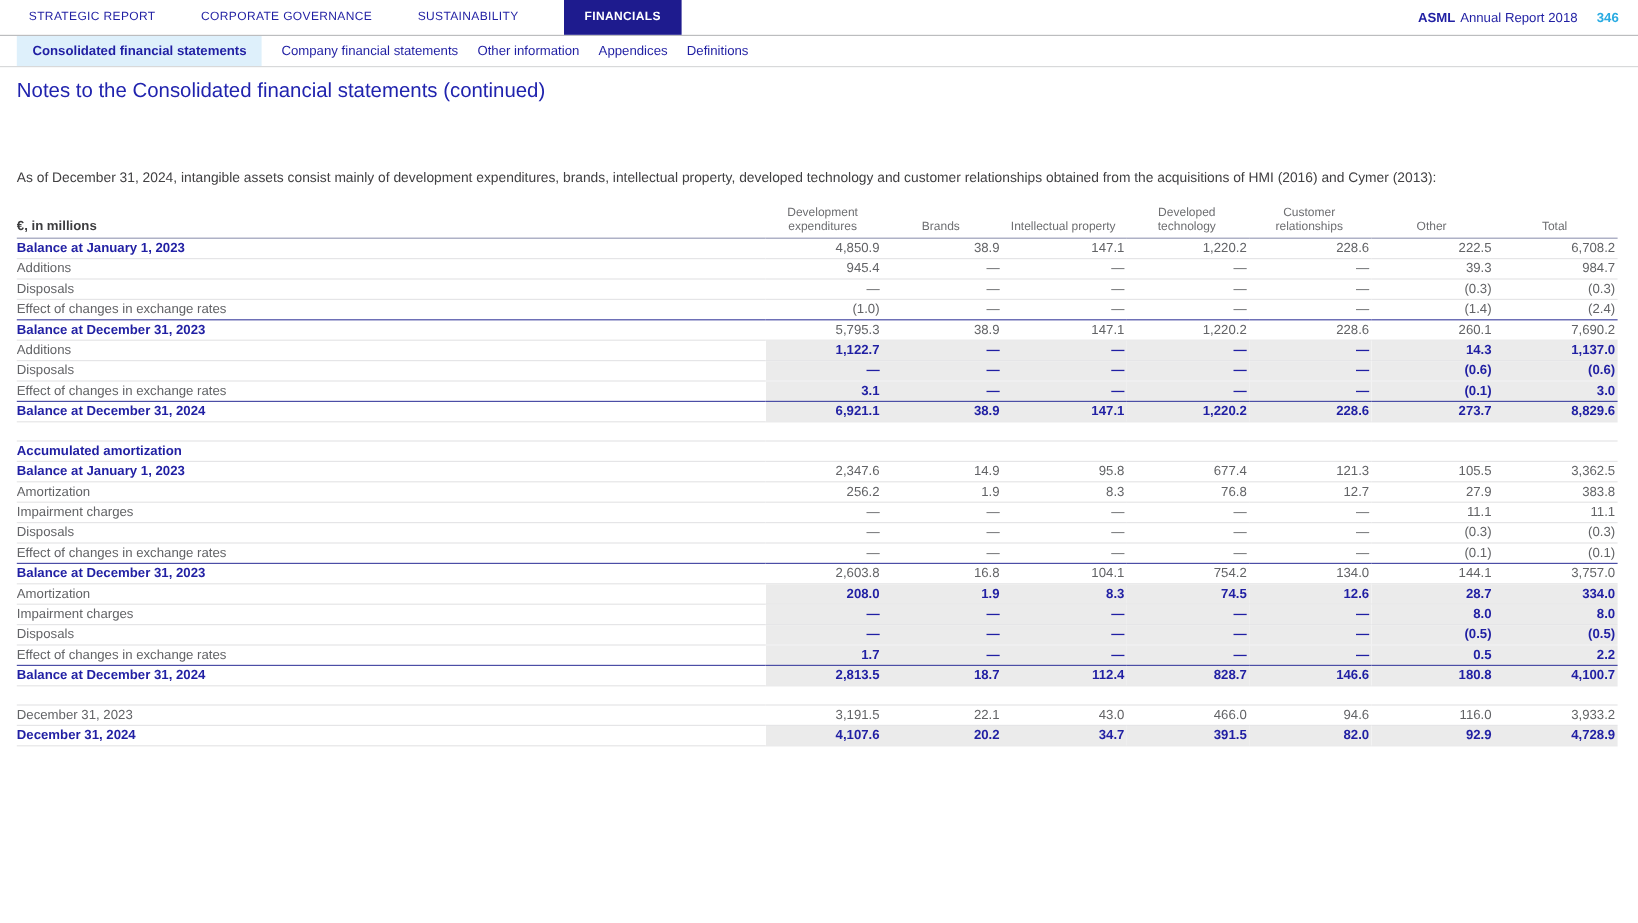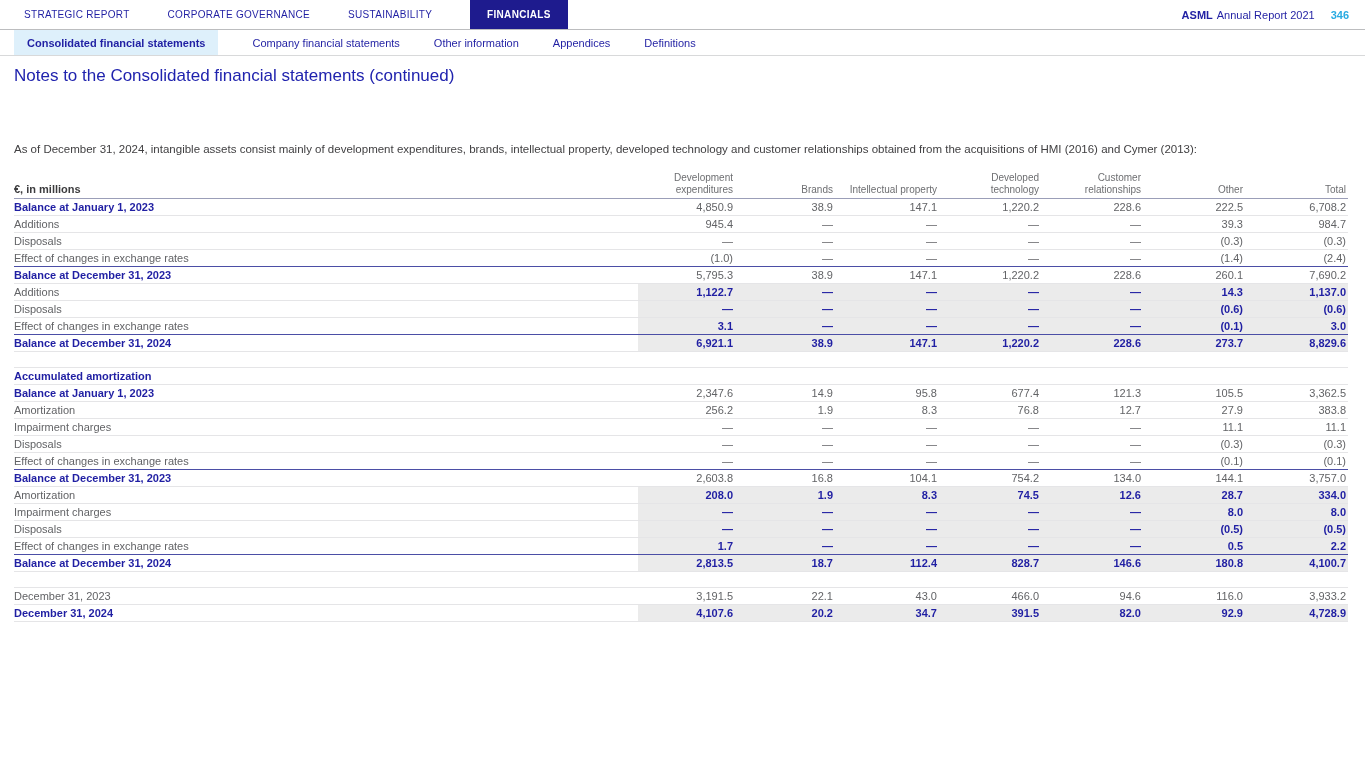--- a/index.html
+++ b/index.html
@@ -23,32 +23,32 @@
   .topnav .nav-item{display:flex;align-items:center;margin-right:38px;font-size:10px;
     letter-spacing:.3px;color:var(--navy);cursor:pointer;font-weight:500;}
   .topnav .nav-item.active{background:var(--navy-bg);color:#fff;font-weight:700;padding:0 17px;margin-right:0;}
   .topnav .spacer{flex:1;}
   .brand{display:flex;align-items:center;margin-right:16px;font-size:11px;color:var(--navy);}
   .brand .b-name{font-weight:700;margin-right:4px;margin-left:40px;}
   .brand .b-page{color:var(--cyan);font-weight:700;margin-left:16px;}
   
   .subnav{height:26px;display:flex;align-items:stretch;border-bottom:1px solid #d8d9da;padding-left:14px;}
   .subnav .sub-item{display:flex;align-items:center;font-size:11px;color:var(--navy);
-    margin-left:34px;cursor:pointer;}
+    margin-left:16px;cursor:pointer;}
   .subnav .sub-item.active{background:var(--subnav-active);font-weight:700;padding:0 13px;margin-left:0;}
   
   .content{padding:0 17px 0 14px;}
   .page-title{margin-top:10px;font-size:17px;font-weight:400;color:#2023ae;}
   .intro{margin-top:57px;font-size:11.5px;color:var(--body-text);}
   
   table{border-collapse:collapse;width:100%;table-layout:fixed;font-size:11px;margin-top:15px;}
   th,td{padding:0;white-space:nowrap;overflow:hidden;}
   thead tr{border-bottom:1px solid var(--hdr-line);}
   th.unit{text-align:left;vertical-align:bottom;font-size:11px;font-weight:700;color:#3c3c3e;padding-bottom:3px;}
-  th.col{text-align:right;vertical-align:bottom;font-size:10px;font-weight:400;color:var(--hdr-gray);
+  th.col{text-align:center;vertical-align:bottom;font-size:10px;font-weight:400;color:var(--hdr-gray);
     line-height:11.5px;padding:2px 2px 3px 0;}
   tbody td{height:16px;line-height:16px;}
   td.lbl{text-align:left;color:var(--gray);}
   td.num{text-align:right;padding-right:2px;color:var(--gray);}
   tbody tr{border-top:1px solid var(--line);}
   tbody tr:first-child{border-top:0;}
   tbody tr.topline{border-top:1px solid var(--topline);}
   tbody tr:last-child{border-bottom:1px solid var(--line);}
   tr.bold td.lbl{color:var(--navy);font-weight:700;}
   tr.hl td.num{background:var(--hl-bg);color:var(--navy);font-weight:700;}
@@ -58,21 +58,21 @@
 <body>
 
 <div class="topnav">
   <div class="nav-item">STRATEGIC REPORT</div>
   <div class="nav-item">CORPORATE GOVERNANCE</div>
   <div class="nav-item">SUSTAINABILITY</div>
   <div class="nav-item active">FINANCIALS</div>
   <div class="spacer"></div>
   <div class="brand">
     <span class="b-name">ASML</span>
-    <span class="b-report">Annual Report 2021</span>
+    <span class="b-report">Annual Report 2018</span>
     <span class="b-page">346</span>
   </div>
 </div>
 
 <div class="subnav">
   <div class="sub-item active">Consolidated financial statements</div>
   <div class="sub-item">Company financial statements</div>
   <div class="sub-item">Other information</div>
   <div class="sub-item">Appendices</div>
   <div class="sub-item">Definitions</div>

